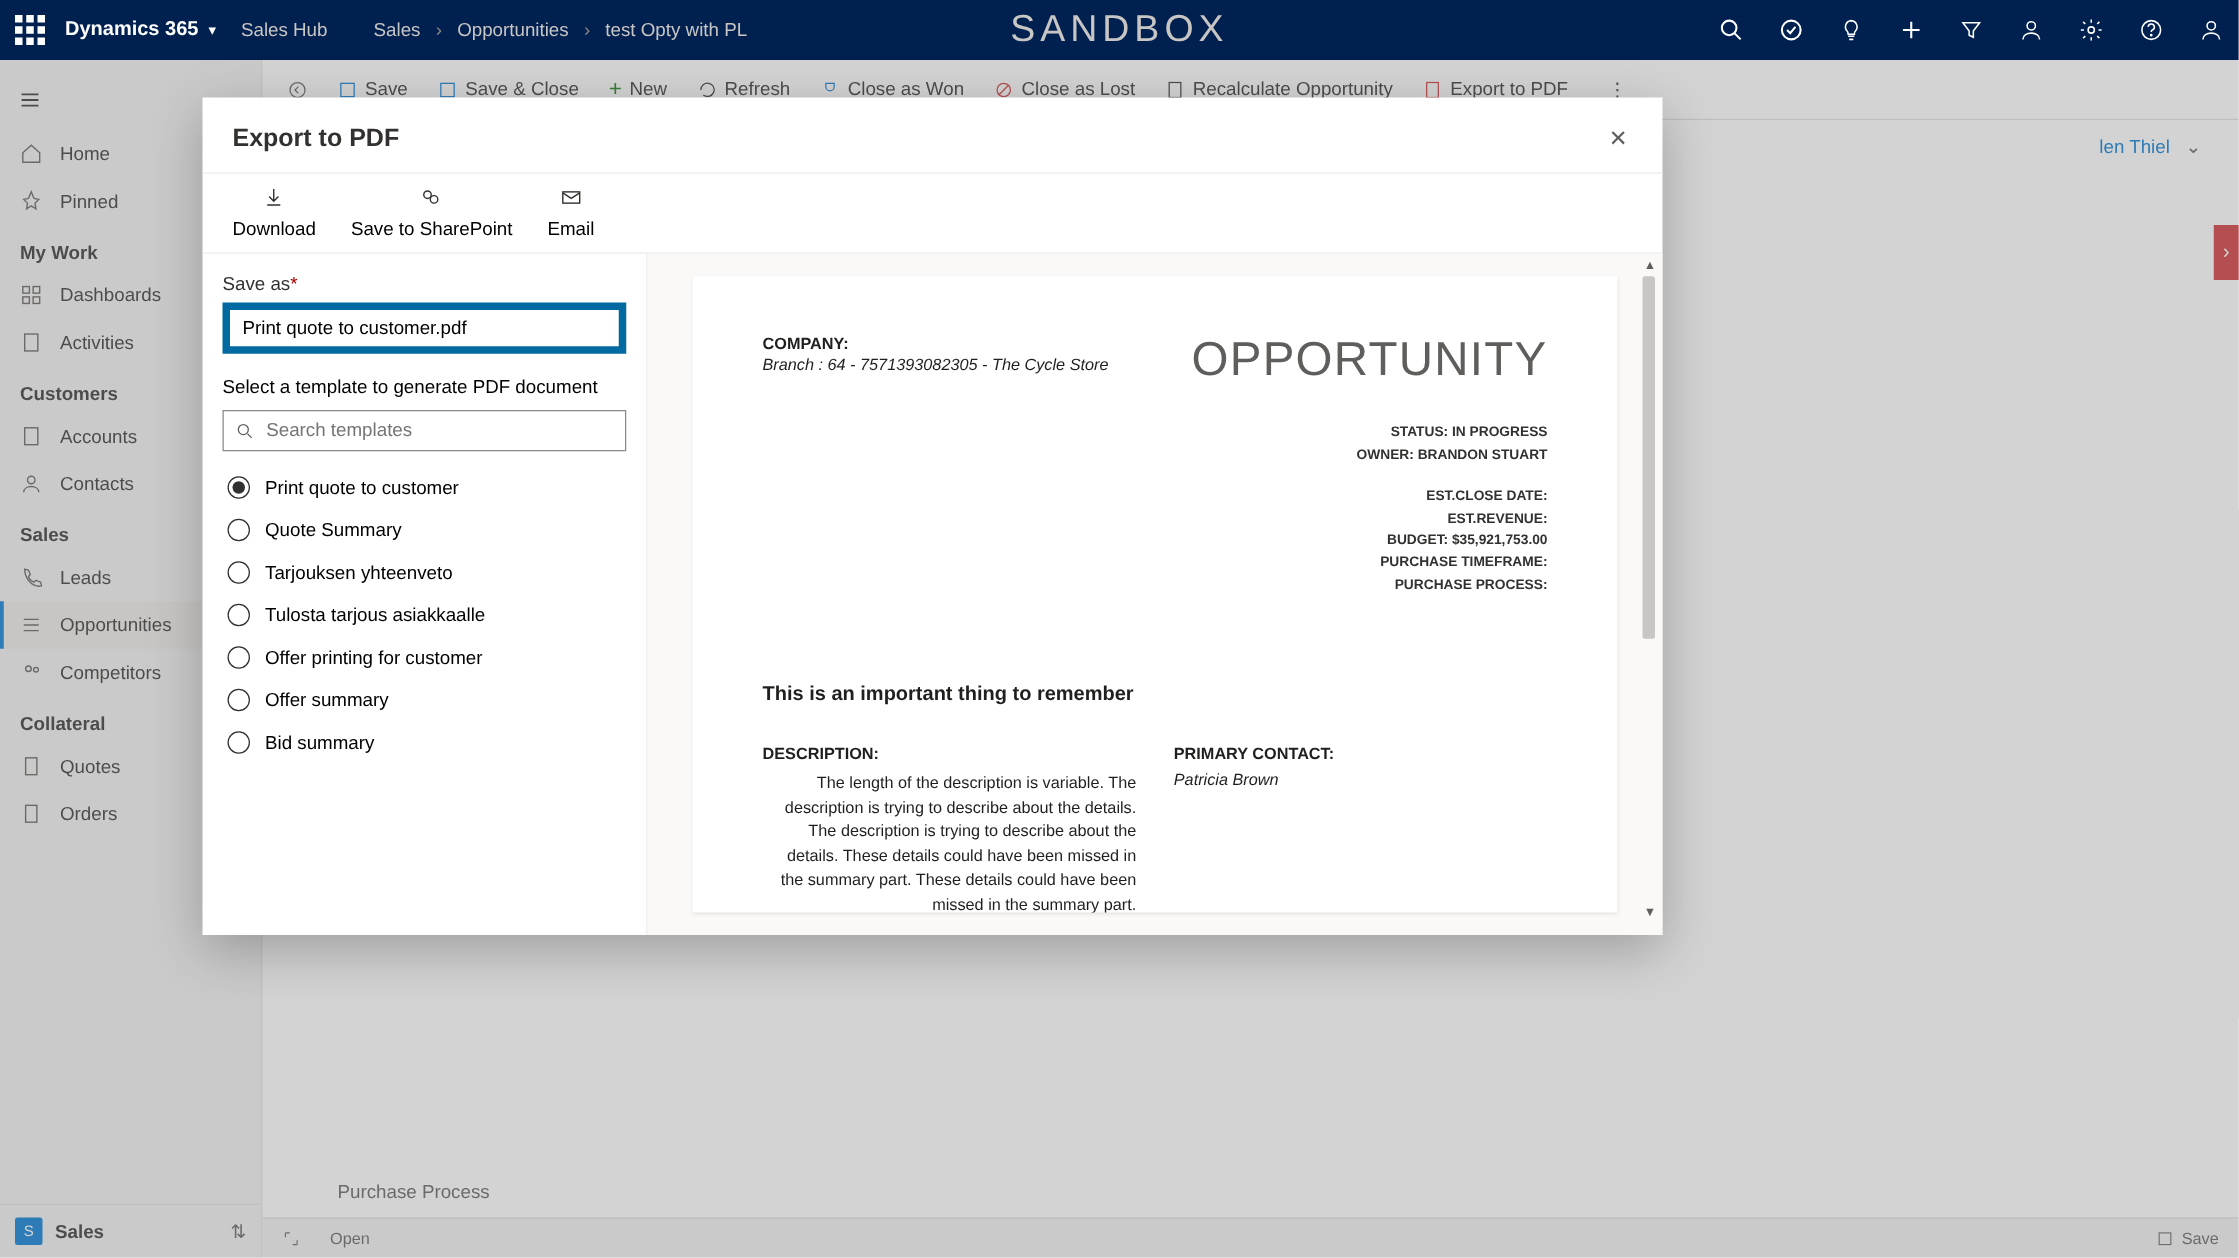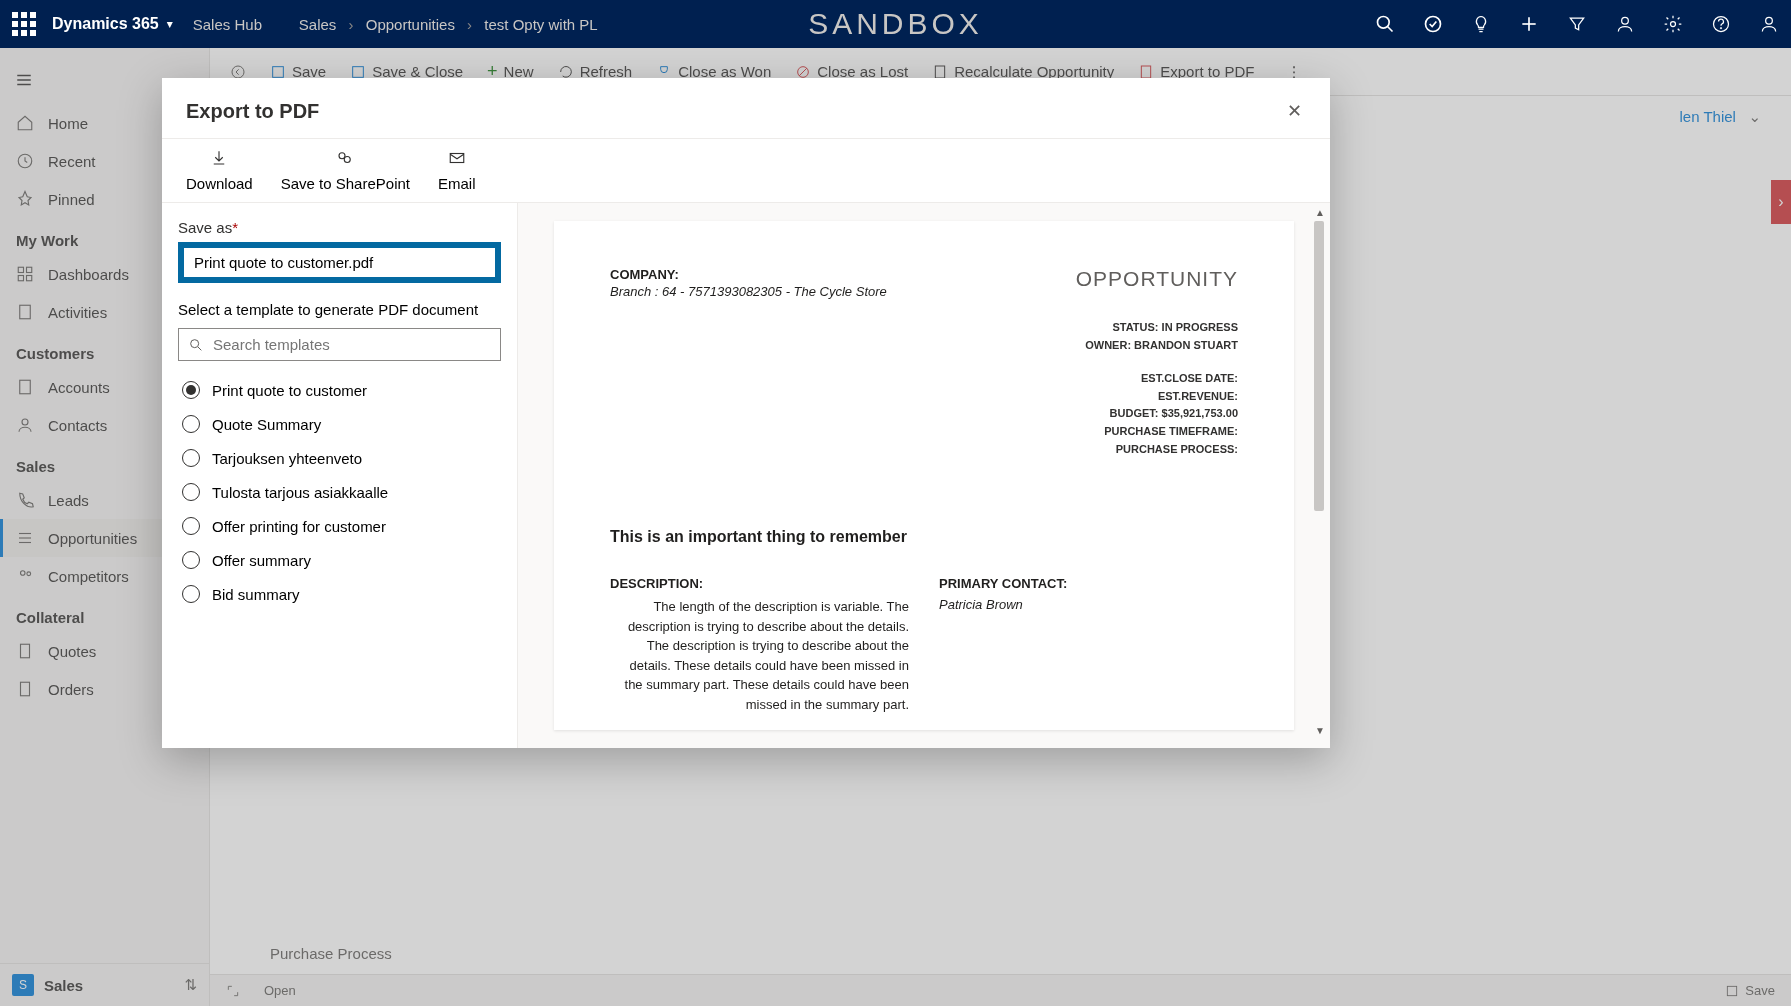--- a/index.html
+++ b/index.html
@@ -60,21 +60,21 @@
     .left-panel .radio.sel::after { content: ""; width: 10px; height: 10px; background: #323130; border-radius: 50%; }
 
     .preview-panel { flex: 1; background: #faf9f8; padding: 18px; position: relative; overflow: hidden; }
     .scroll-track { position: absolute; right: 6px; top: 18px; bottom: 28px; width: 10px; }
     .scroll-thumb { position: absolute; top: 0; width: 10px; height: 290px; background: #c8c6c4; border-radius: 2px; }
     .scroll-up, .scroll-dn { position: absolute; right: 5px; font-size: 10px; color: #605e5c; cursor: pointer; }
     .scroll-up { top: 4px; } .scroll-dn { bottom: 12px; }
     .page { background: #fff; width: 740px; height: 100%; margin: 0 auto; padding: 46px 56px; box-shadow: 0 1px 3px rgba(0,0,0,0.1); font-size: 13px; color: #201f1e; overflow: hidden; }
     .page .comp-lbl { font-weight: 700; font-size: 13px; }
     .page .comp-val { font-style: italic; margin-top: 2px; }
-    .page .opp-title { text-align: right; font-size: 21px; font-weight: 400; color: #605e5c; letter-spacing: 1px; margin-top: -32px; }
+    .page .opp-title { text-align: right; font-size: 38px; font-weight: 400; color: #605e5c; letter-spacing: 1px; margin-top: -32px; }
     .page .meta { text-align: right; font-size: 11px; font-weight: 700; color: #323130; line-height: 1.6; margin-top: 28px; }
     .page .meta .mv { font-weight: 700; }
     .page h3 { margin-top: 70px; font-size: 16px; font-weight: 700; }
     .page .cols { display: flex; gap: 30px; margin-top: 30px; }
     .page .col { flex: 1; }
     .page .sect-lbl { font-weight: 700; font-size: 13px; margin-bottom: 6px; }
     .page .desc { font-size: 13px; line-height: 1.5; text-align: right; }
     .page .contact { font-style: italic; }
 
     .right-edge { position: absolute; right: 0; top: 180px; width: 20px; height: 44px; background: #d13438; z-index: 3; display:flex; align-items:center; justify-content:center; color:#fff; }
@@ -155,27 +155,20 @@
         </svg>
     </div>
     <div class="navitem">
         <svg class="ic" viewBox="0 0 24 24">
           <path d="M3 11l9-8 9 8v10H3z" fill="none" stroke="#605e5c"></path>
         </svg>
         <span>Home</span>
       </div>
     <div class="navitem">
         <svg class="ic" viewBox="0 0 24 24">
-          <circle cx="12" cy="12" r="9" fill="none" stroke="#605e5c"></circle>
-          <path d="M12 7v5l3 2" stroke="#605e5c" fill="none"></path>
-        </svg>
-        <span>Recent</span>
-      </div>
-    <div class="navitem">
-        <svg class="ic" viewBox="0 0 24 24">
           <path d="M12 2l3 7 5 1-4 4 1 6-5-3-5 3 1-6-4-4 5-1z" fill="none" stroke="#605e5c"></path>
         </svg>
         <span>Pinned</span>
       </div>
 
     <div class="section">My Work</div>
     <div class="navitem">
         <svg class="ic" viewBox="0 0 24 24">
           <rect x="3" y="3" width="7" height="7" fill="none" stroke="#605e5c"></rect>
           <rect x="14" y="3" width="7" height="7" fill="none" stroke="#605e5c"></rect>

